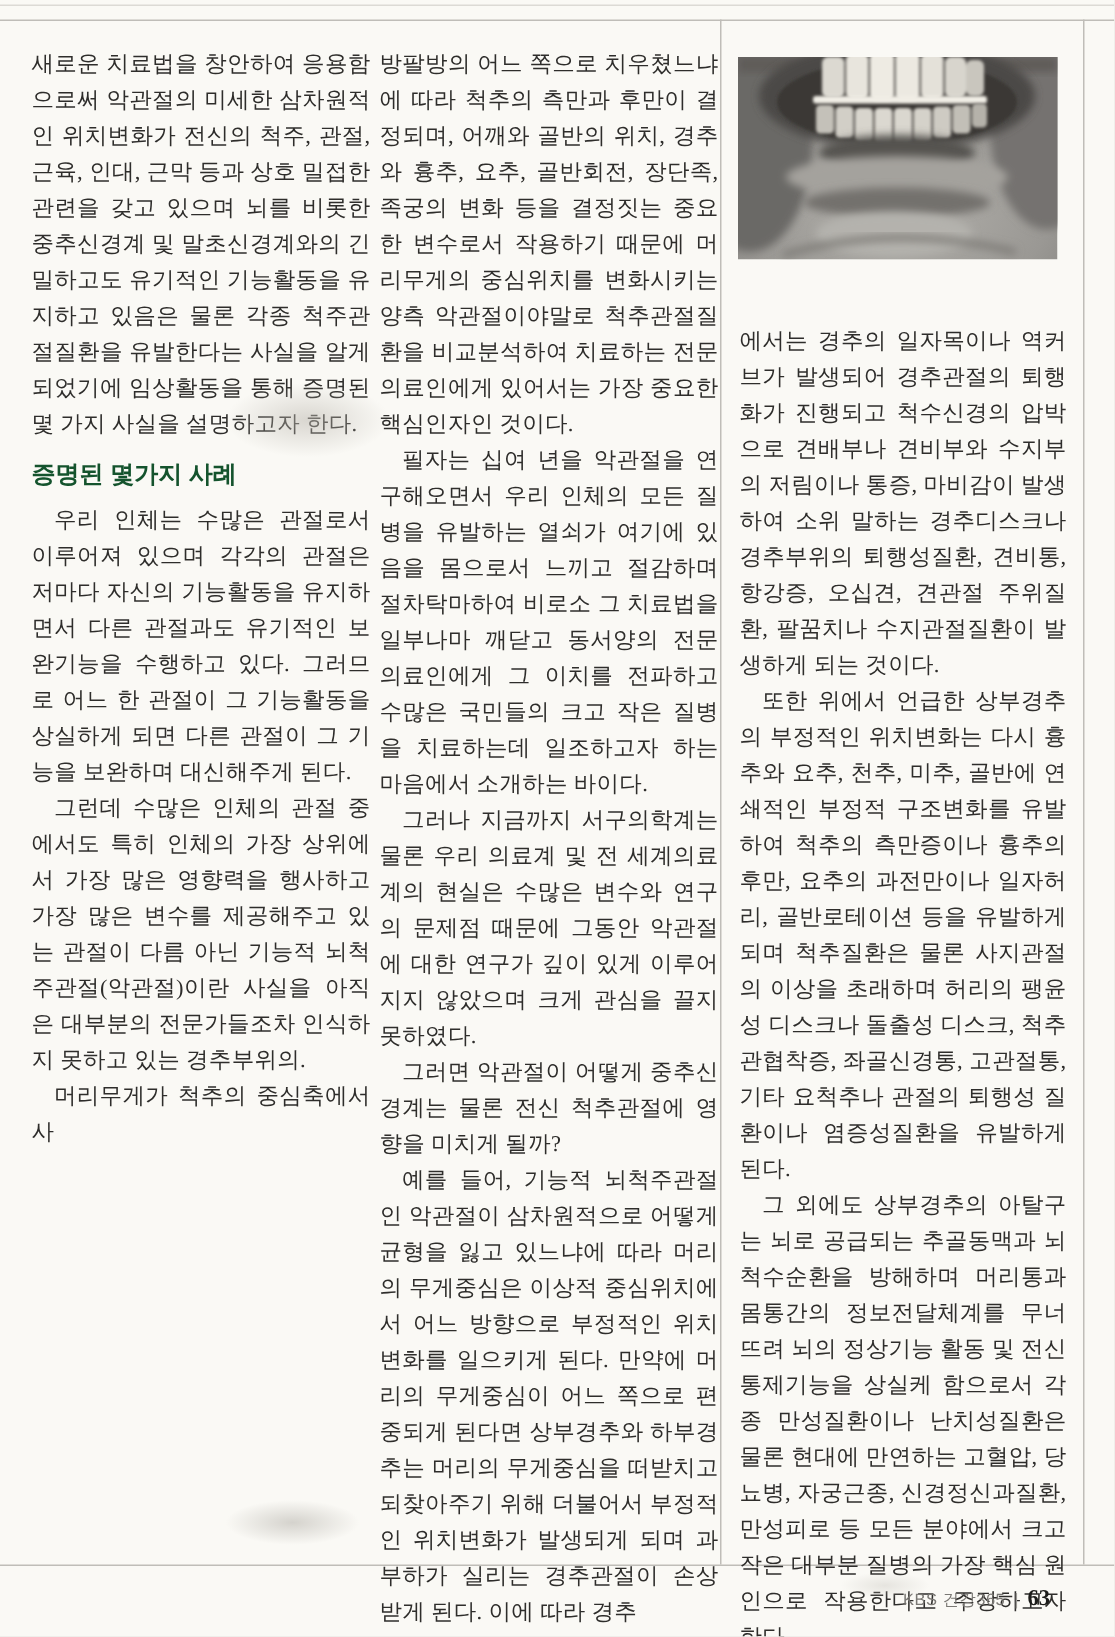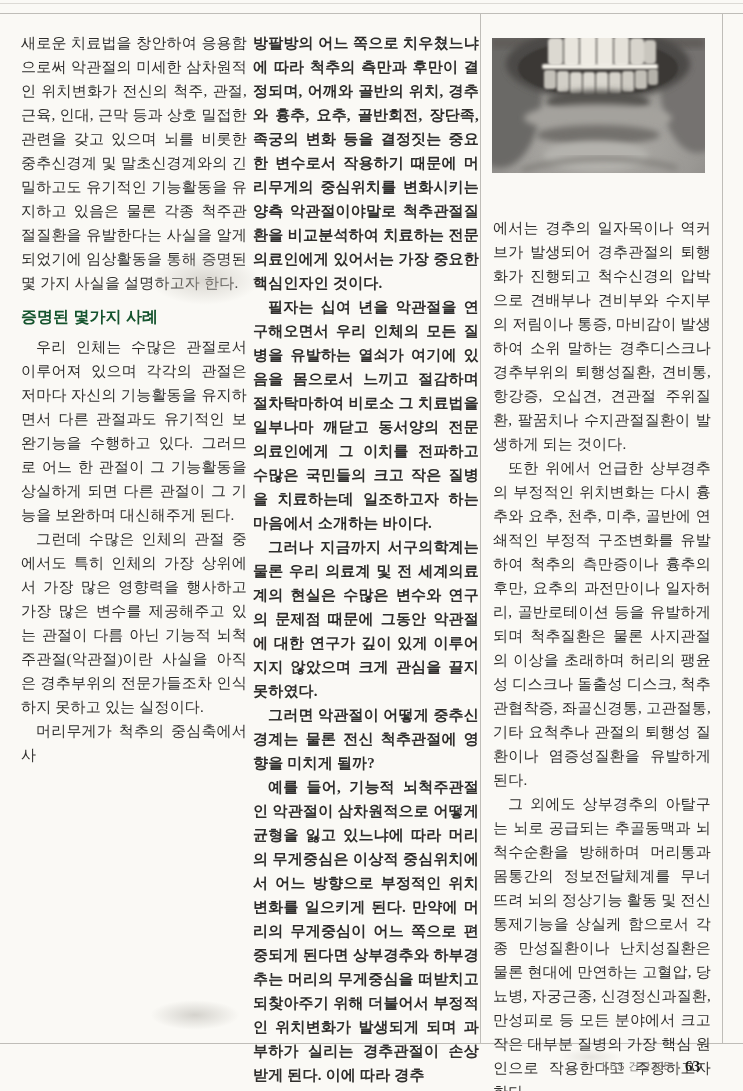--- a/index.html
+++ b/index.html
@@ -113,25 +113,25 @@
 
       <ellipse cx="104" cy="118" rx="52" ry="15" fill="#b4b2ad" filter="url(#soft)"></ellipse>
       <path d="M30 132 Q 106 110 185 130" stroke="#7b7975" stroke-width="4" fill="none" filter="url(#soft)"></path>
     </svg>
   </div>
 
   <div class="col" style="left:21px;top:31px;width:226px;">
     <p>새로운 치료법을 창안하여 응용함으로써 악관절의 미세한 삼차원적인 위치변화가 전신의 척주, 관절, 근육, 인대, 근막 등과 상호 밀접한 관련을 갖고 있으며 뇌를 비롯한 중추신경계 및 말초신경계와의 긴밀하고도 유기적인 기능활동을 유지하고 있음은 물론 각종 척주관절질환을 유발한다는 사실을 알게 되었기에 임상활동을 통해 증명된 몇 가지 사실을 설명하고자 한다.</p>
     <h3>증명된 몇가지 사례</h3>
     <p class="ind">우리 인체는 수많은 관절로서 이루어져 있으며 각각의 관절은 저마다 자신의 기능활동을 유지하면서 다른 관절과도 유기적인 보완기능을 수행하고 있다. 그러므로 어느 한 관절이 그 기능활동을 상실하게 되면 다른 관절이 그 기능을 보완하며 대신해주게 된다.</p>
-    <p class="ind">그런데 수많은 인체의 관절 중에서도 특히 인체의 가장 상위에서 가장 많은 영향력을 행사하고 가장 많은 변수를 제공해주고 있는 관절이 다름 아닌 기능적 뇌척주관절(악관절)이란 사실을 아직은 경추부위의 전문가들조차 인식하지 못하고 있는 실정이다.</p>
+    <p class="ind">그런데 수많은 인체의 관절 중에서도 특히 인체의 가장 상위에서 가장 많은 영향력을 행사하고 가장 많은 변수를 제공해주고 있는 관절이 다름 아닌 기능적 뇌척주관절(악관절)이란 사실을 아직은 대부분의 전문가들조차 인식하지 못하고 있는 경추부위의.</p>
     <p class="ind">머리무게가 척추의 중심축에서 사</p>
   </div>
 
-  <div class="col" style="left:253px;top:31px;width:226px;font-weight:bold;">
+  <div class="col" style="left:253px;top:31px;width:226px;">
     <p>방팔방의 어느 쪽으로 치우쳤느냐에 따라 척추의 측만과 후만이 결정되며, 어깨와 골반의 위치, 경추와 흉추, 요추, 골반회전, 장단족, 족궁의 변화 등을 결정짓는 중요한 변수로서 작용하기 때문에 머리무게의 중심위치를 변화시키는 양측 악관절이야말로 척추관절질환을 비교분석하여 치료하는 전문 의료인에게 있어서는 가장 중요한 핵심인자인 것이다.</p>
     <p class="ind">필자는 십여 년을 악관절을 연구해오면서 우리 인체의 모든 질병을 유발하는 열쇠가 여기에 있음을 몸으로서 느끼고 절감하며 절차탁마하여 비로소 그 치료법을 일부나마 깨닫고 동서양의 전문 의료인에게 그 이치를 전파하고 수많은 국민들의 크고 작은 질병을 치료하는데 일조하고자 하는 마음에서 소개하는 바이다.</p>
     <p class="ind">그러나 지금까지 서구의학계는 물론 우리 의료계 및 전 세계의료계의 현실은 수많은 변수와 연구의 문제점 때문에 그동안 악관절에 대한 연구가 깊이 있게 이루어지지 않았으며 크게 관심을 끌지 못하였다.</p>
     <p class="ind">그러면 악관절이 어떻게 중추신경계는 물론 전신 척추관절에 영향을 미치게 될까?</p>
     <p class="ind">예를 들어, 기능적 뇌척주관절인 악관절이 삼차원적으로 어떻게 균형을 잃고 있느냐에 따라 머리의 무게중심은 이상적 중심위치에서 어느 방향으로 부정적인 위치변화를 일으키게 된다. 만약에 머리의 무게중심이 어느 쪽으로 편중되게 된다면 상부경추와 하부경추는 머리의 무게중심을 떠받치고 되찾아주기 위해 더불어서 부정적인 위치변화가 발생되게 되며 과부하가 실리는 경추관절이 손상 받게 된다. 이에 따라 경추</p>
   </div>
 
   <div class="col" style="left:493px;top:216px;width:218px;">
     <p>에서는 경추의 일자목이나 역커브가 발생되어 경추관절의 퇴행화가 진행되고 척수신경의 압박으로 견배부나 견비부와 수지부의 저림이나 통증, 마비감이 발생하여 소위 말하는 경추디스크나 경추부위의 퇴행성질환, 견비통, 항강증, 오십견, 견관절 주위질환, 팔꿈치나 수지관절질환이 발생하게 되는 것이다.</p>
     <p class="ind">또한 위에서 언급한 상부경추의 부정적인 위치변화는 다시 흉추와 요추, 천추, 미추, 골반에 연쇄적인 부정적 구조변화를 유발하여 척추의 측만증이나 흉추의 후만, 요추의 과전만이나 일자허리, 골반로테이션 등을 유발하게 되며 척추질환은 물론 사지관절의 이상을 초래하며 허리의 팽윤성 디스크나 돌출성 디스크, 척추관협착증, 좌골신경통, 고관절통, 기타 요척추나 관절의 퇴행성 질환이나 염증성질환을 유발하게 된다.</p>

